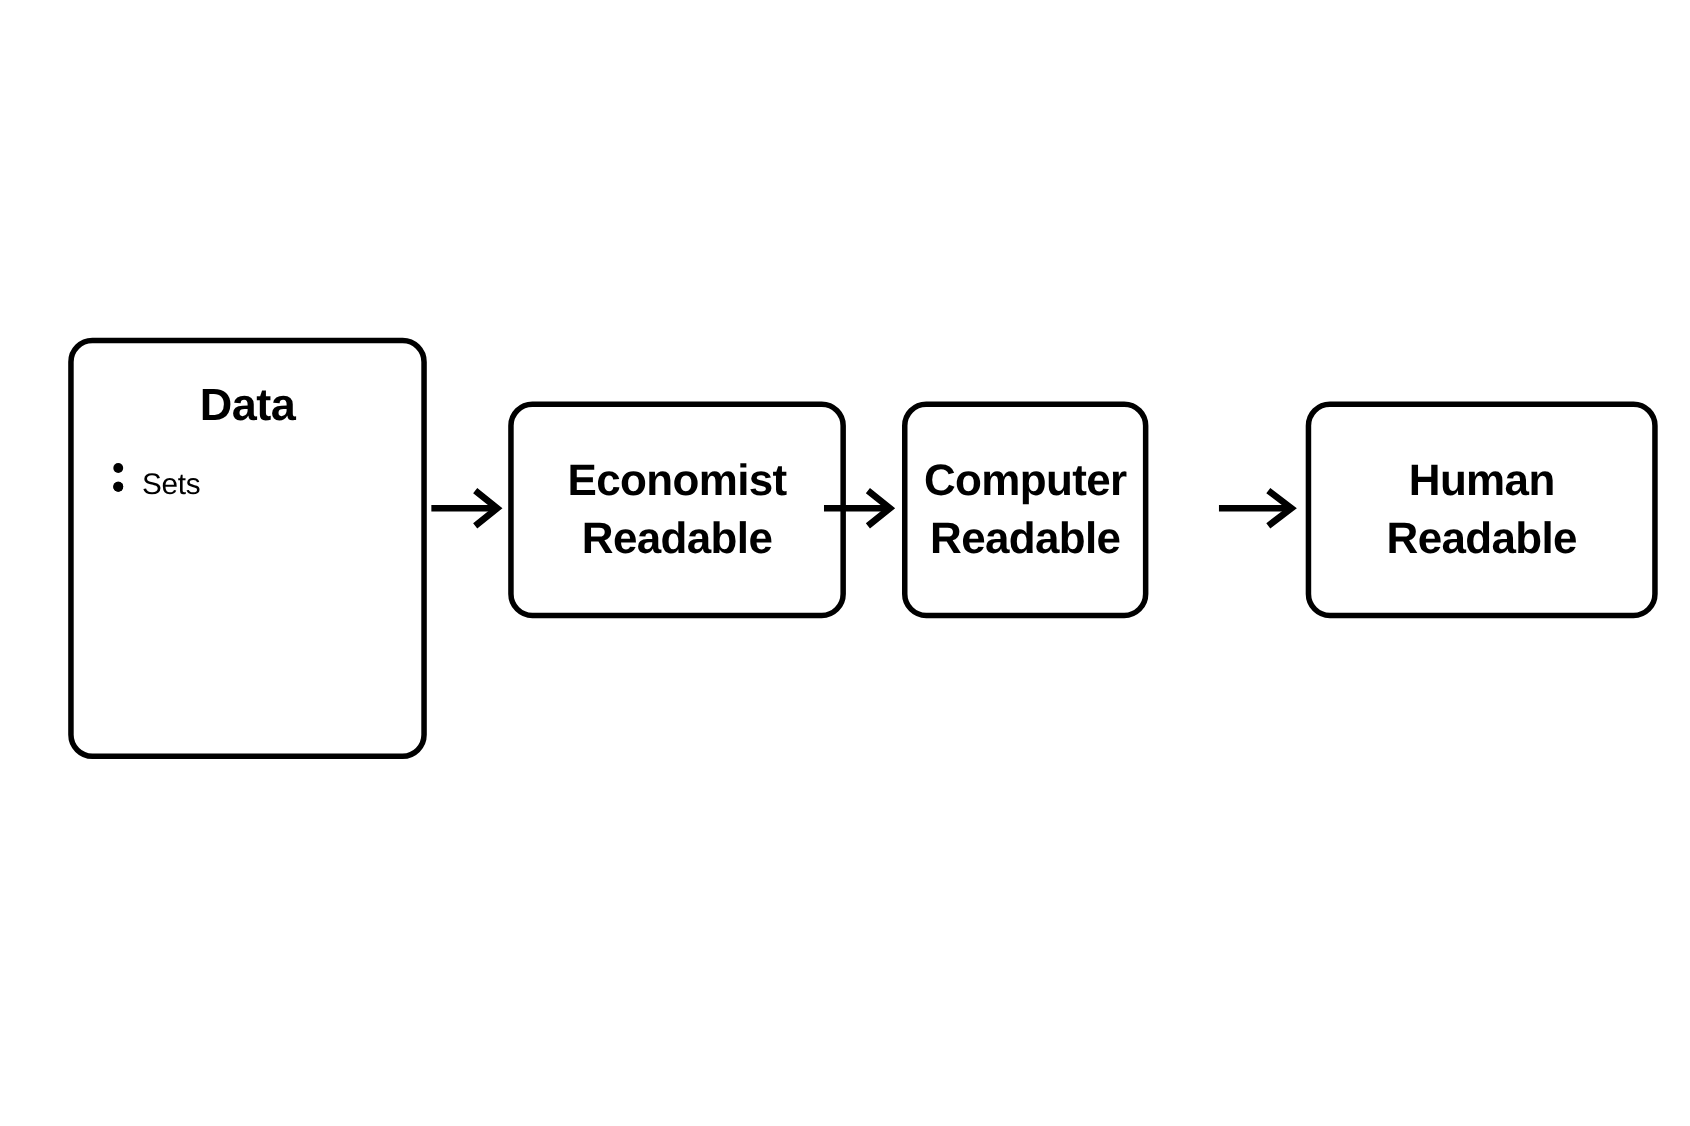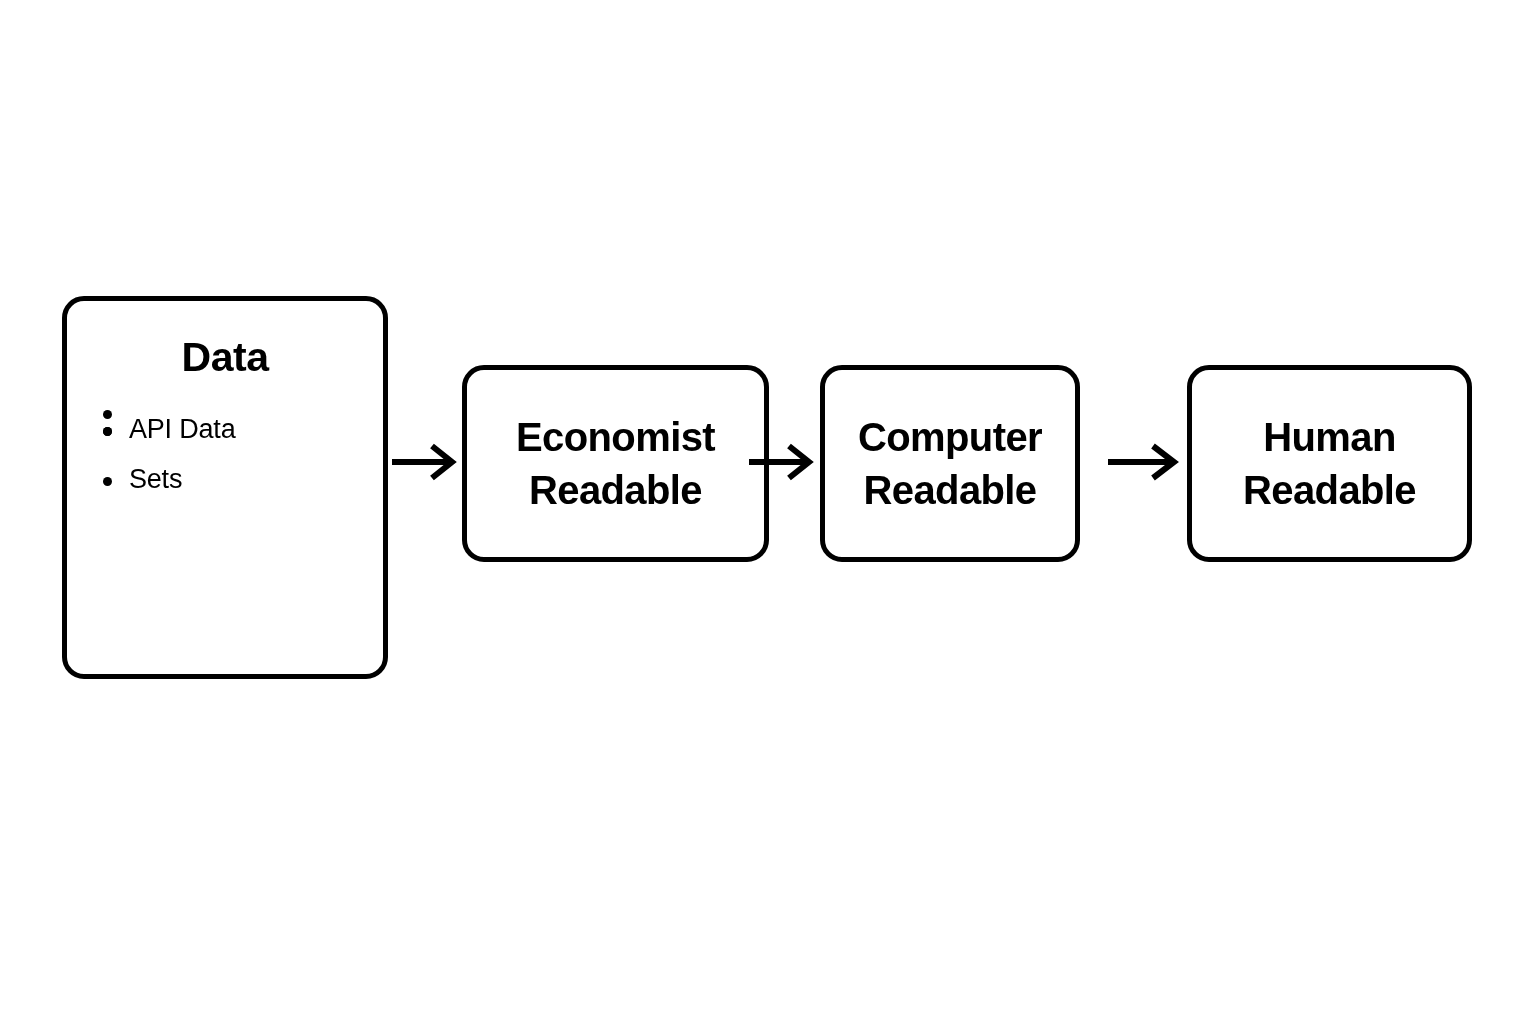--- a/index.html
+++ b/index.html
@@ -31,21 +31,21 @@
     border-radius: 22px;
     display: flex;
     flex-direction: column;
     justify-content: center;
     align-items: center;
   }
 
   
   #node-data {
     left: 62px;
-    top: 296px;
+    top: 307px;
     width: 326px;
     height: 383px;
     justify-content: flex-start;
     align-items: stretch;
     padding: 36px 20px 20px 20px;
   }
 
   .data-title {
     font-size: 41px;
     font-weight: bold;
@@ -81,22 +81,22 @@
     height: 9px;
     border-radius: 50%;
     background: #000000;
   }
 
   
   .stage {
     height: 197px;
   }
   #node-economist { left: 462px;  top: 365px; width: 307px; }
-  #node-computer  { left: 820px;  top: 365px; width: 260px; }
-  #node-human     { left: 1187px; top: 365px; width: 285px; justify-content: center; }
+  #node-computer  { left: 820px;  top: 365px; width: 224px; }
+  #node-human     { left: 1187px; top: 365px; width: 320px; justify-content: center; }
 
   .stage-label {
     font-size: 40px;
     font-weight: 600;
     line-height: 1.32;
     text-align: center;
     letter-spacing: -0.6px;
     white-space: pre-line;
     padding: 0 8px;
   }
@@ -119,24 +119,20 @@
 <div id="canvas">
 
   <div class="node" id="node-data">
     <div class="data-title">Data</div>
     <ul class="data-list">
       <li>
         <span class="bullet"></span>
       </li>
       <li>
         <span class="bullet"></span>
-      </li>
-      <li>
-        <span class="bullet"></span>
-        <span>API Data</span>
       </li>
       <li>
         <span class="bullet"></span>
         <span>Sets</span>
       </li>
     </ul>
   </div>
 
   <div class="arrow" id="arrow-1">
     <svg viewBox="0 0 68 50" preserveAspectRatio="none" aria-hidden="true">

